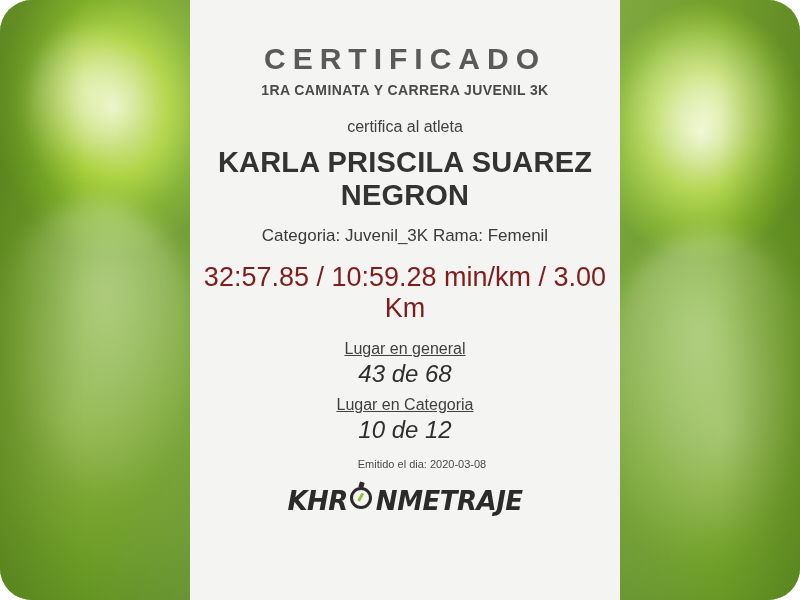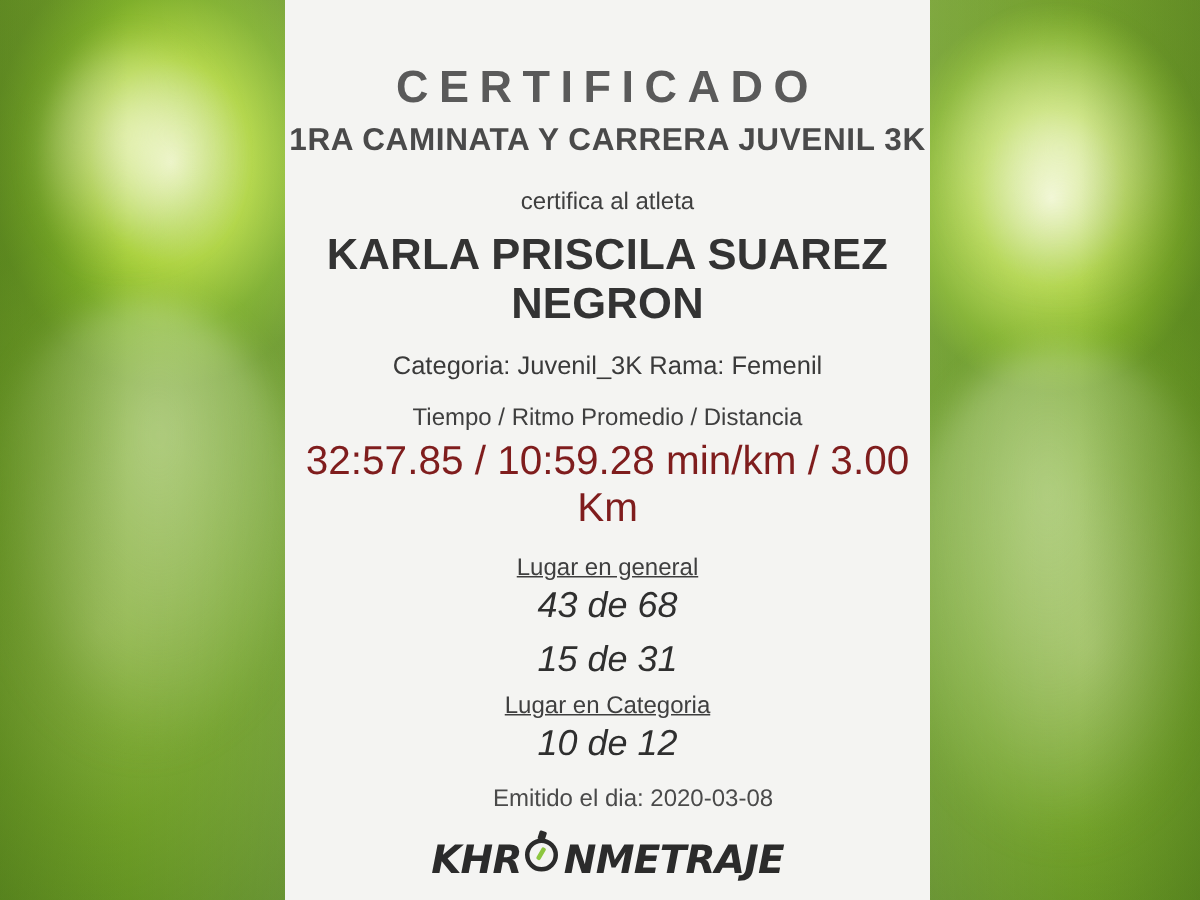--- a/index.html
+++ b/index.html
@@ -12,20 +12,21 @@
     overflow: hidden;
     font-family: "Liberation Sans", sans-serif;
     background: #ffffff;
   }
   .certificate {
     position: relative;
     width: 800px;
     height: 600px;
     overflow: hidden;
     background: #f2f2f0;
+    border-radius: 32px;
   }
 
   
   .photo {
     position: absolute;
     top: 0;
     height: 600px;
     overflow: hidden;
   }
   .photo-left {
@@ -91,21 +92,21 @@
   }
 
   .title {
     font-size: 30px;
     font-weight: bold;
     letter-spacing: 7px;
     color: #5a5a5a;
     margin: 0 0 6px 0;
   }
   .subtitle {
-    font-size: 21px;
+    font-size: 14px;
     font-weight: bold;
     letter-spacing: 0.4px;
     color: #4a4a4a;
     margin: 0 0 20px 0;
   }
   .line-small {
     font-size: 16px;
     color: #3f3f3f;
     margin: 17px 0 10px 0;
   }
@@ -142,21 +143,21 @@
     margin: 0 0 2px 0;
     text-decoration: underline;
   }
   .place-value {
     font-size: 24px;
     color: #2f2f2f;
     margin: 0 0 8px 0;
     font-style: italic;
   }
   .issued {
-    font-size: 16px;
+    font-size: 11px;
     color: #4a4a4a;
     margin: 14px 0 0 0;
     padding-left: 34px;
   }
 
   
   .logo {
     margin-top: 14px;
     display: flex;
     justify-content: center;
@@ -225,27 +226,25 @@
   <div class="content">
 
     <div class="title">CERTIFICADO</div>
     <div class="subtitle">1RA CAMINATA Y CARRERA JUVENIL 3K</div>
 
     <div class="line-small">certifica al atleta</div>
     <div class="athlete">KARLA PRISCILA SUAREZ NEGRON</div>
 
     <div class="category">Categoria: Juvenil_3K Rama: Femenil</div>
 
-    <div class="metric-label">Tiempo / Ritmo Promedio / Distancia</div>
     <div class="metric-value-big">32:57.85 / 10:59.28 min/km / 3.00 Km</div>
 
     <div class="place-label">Lugar en general</div>
     <div class="place-value">43 de 68</div>
 
-    <div class="place-value">15 de 31</div>
 
     <div class="place-label">Lugar en Categoria</div>
     <div class="place-value">10 de 12</div>
 
     <div class="issued">Emitido el dia: 2020-03-08</div>
 
     <div class="logo">
       <span class="logo-text">KHR</span>
       <span class="logo-o">
         <span class="ring"></span>

